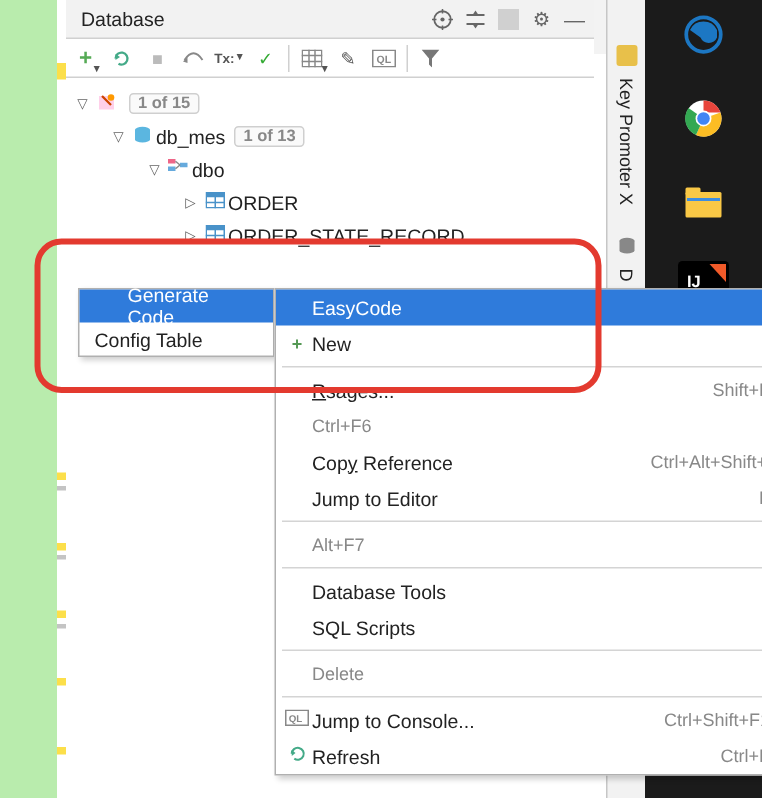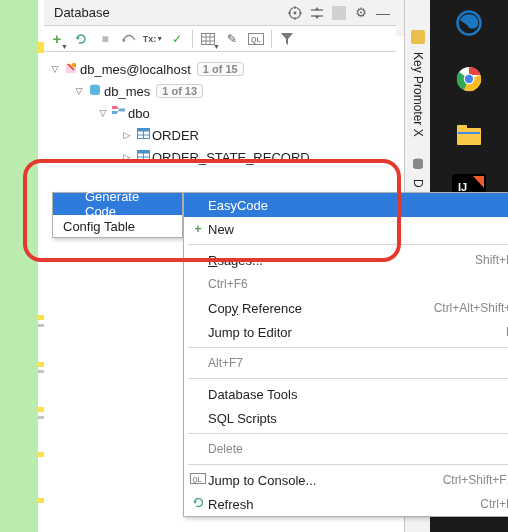--- a/index.html
+++ b/index.html
@@ -143,21 +143,20 @@
   </div>
 
   <div class="tree">
     <div class="tree-row">
       <span class="tree-arrow">▽</span>
       <span class="tree-icon"><svg width="14" height="14">
             <rect x="2" y="3" width="10" height="9" fill="#f4a" opacity="0.25"></rect>
             <path d="M4 3 L10 9" stroke="#c40" stroke-width="1.5"></path>
             <circle cx="10" cy="4" r="2.2" fill="#f90"></circle>
           </svg></span>
-      <span>db_mes@localhost</span>
       <span class="badge">1 of 15</span>
     </div>
     <div class="tree-row" style="padding-left:28px;">
       <span class="tree-arrow">▽</span>
       <span class="tree-icon"><svg width="14" height="14">
             <ellipse cx="7" cy="3.5" rx="5" ry="2" fill="#5bb6e0"></ellipse>
             <path d="M2 3.5 V10 A5 2 0 0 0 12 10 V3.5" fill="#5bb6e0"></path>
           </svg></span>
       <span>db_mes</span>
       <span class="badge">1 of 13</span>

